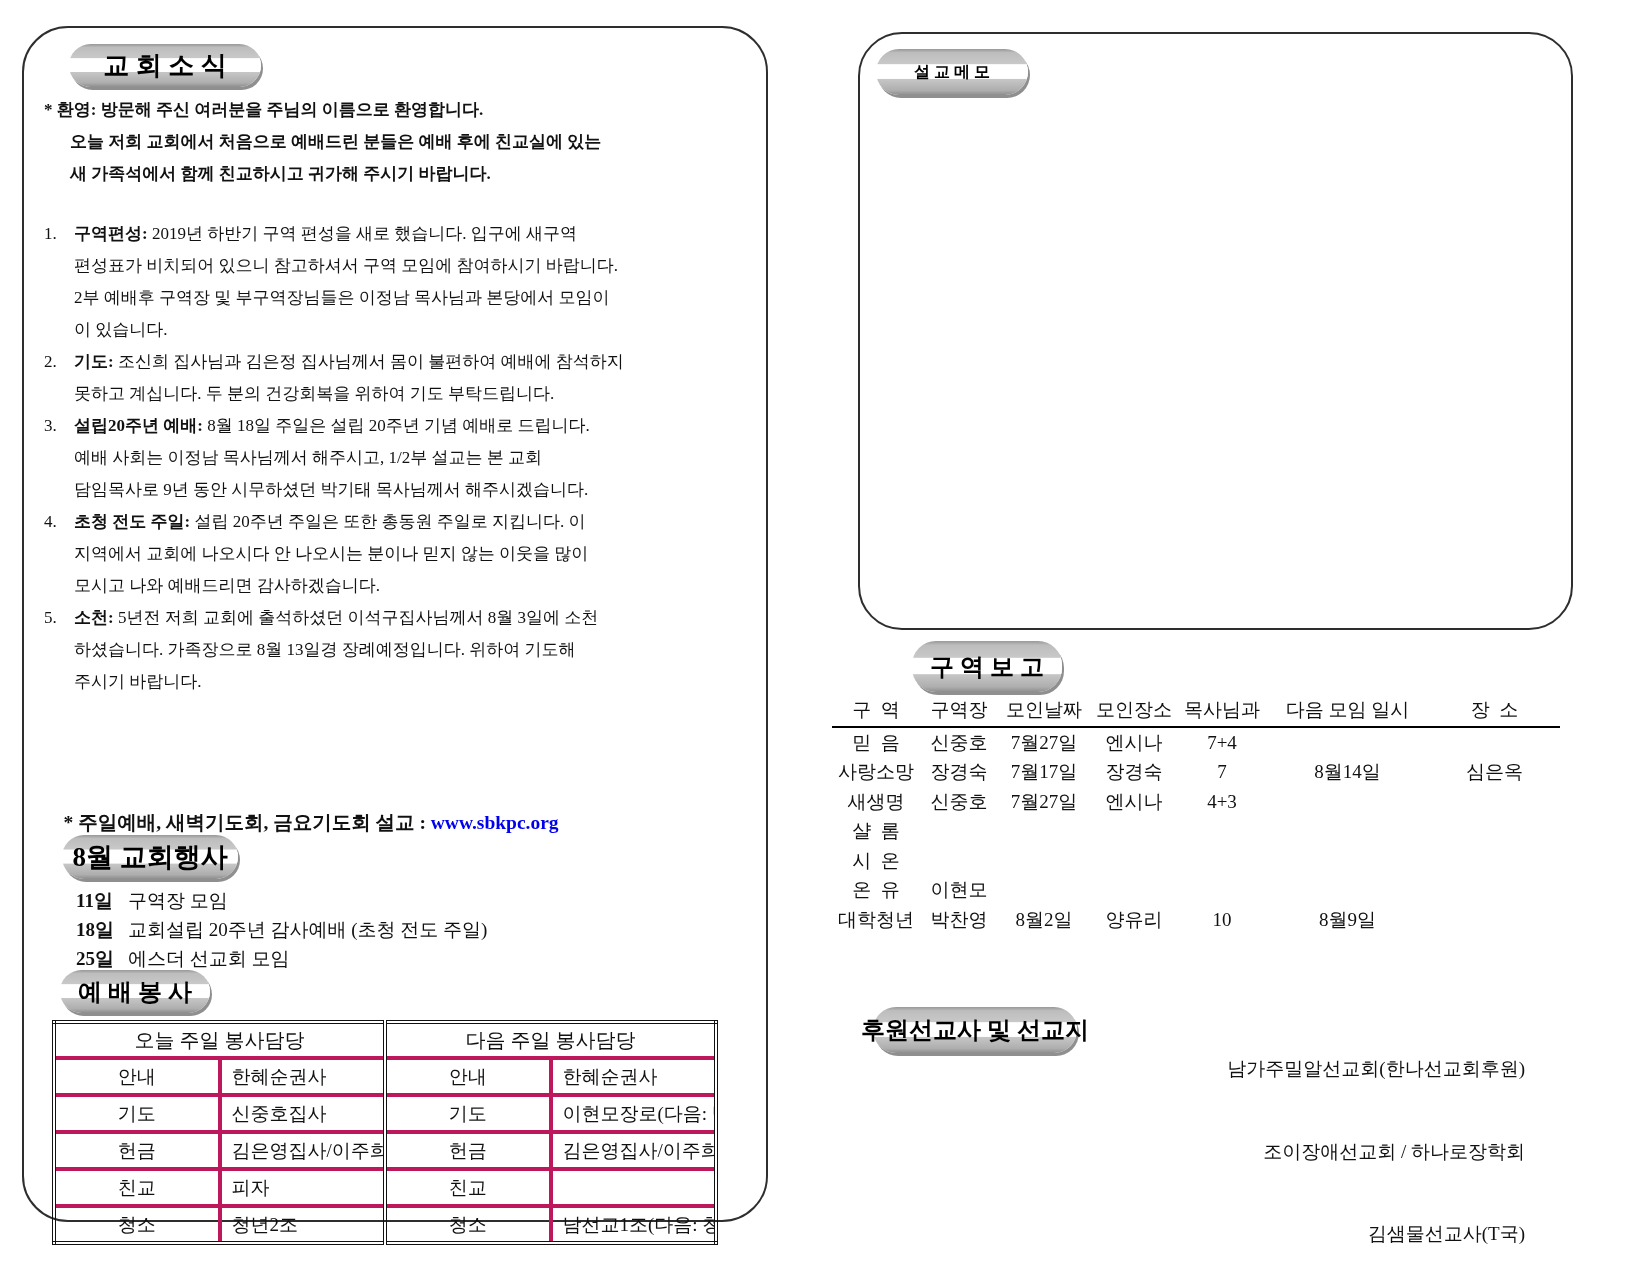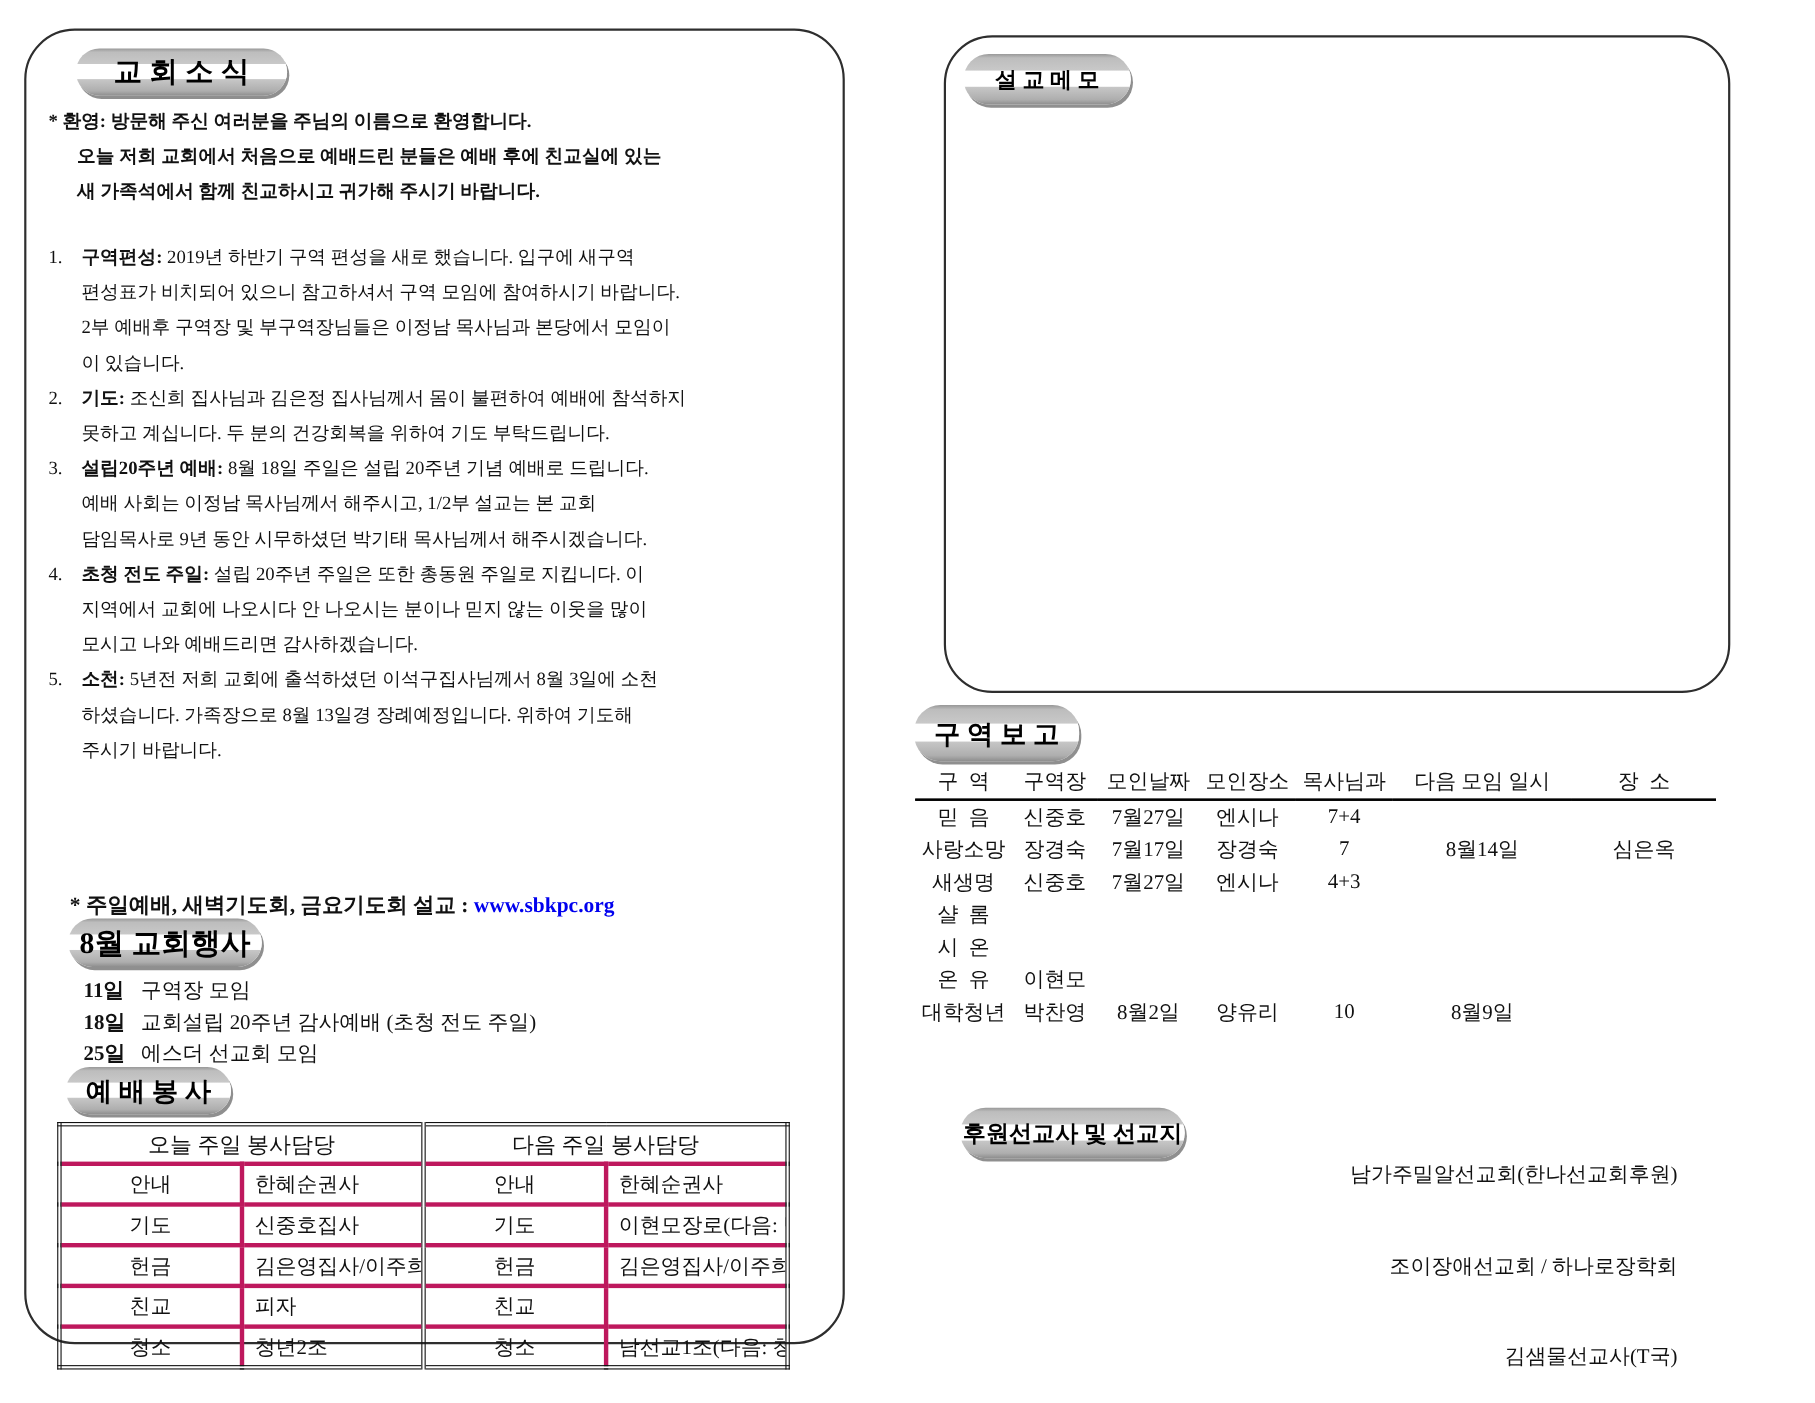--- a/index.html
+++ b/index.html
@@ -19,23 +19,23 @@
     background:linear-gradient(180deg,
       #989898 0%, #bdbdbd 8%, #c8c8c8 32%,
       #ffffff 34%, #ffffff 64%,
       #c6c6c6 66%, #aeaeae 90%, #8d8d8d 100%);
     box-shadow:2px 3px 0 0 #8f8f8f;
     font-weight:bold;color:#000;white-space:pre;
   }
   #banner-news{left:45px;top:16px;width:192px;height:43px;font-size:26px;}
   #banner-events{left:38px;top:807px;width:176px;height:44px;font-size:27px;}
   #banner-service{left:36px;top:942px;width:150px;height:43px;font-size:24px;}
-  #banner-sermon{left:16px;top:15px;width:152px;height:46px;font-size:20px;}
-  #banner-report{left:831px;top:641px;width:150px;height:51px;font-size:24px;}
-  #banner-missions{left:873px;top:1007px;width:204px;height:46px;font-size:21px;}
+  #banner-sermon{left:16px;top:15px;width:152px;height:46px;font-size:16px;}
+  #banner-report{left:912px;top:641px;width:150px;height:51px;font-size:24px;}
+  #banner-missions{left:873px;top:1007px;width:204px;height:46px;font-size:24px;}
   
   .tline{white-space:pre;line-height:32px;font-size:17px;}
   #welcome{position:absolute;left:20px;top:66px;font-weight:bold;}
   #welcome .cont{padding-left:26px;}
   #news-items{position:absolute;left:20px;top:190px;}
   .item .num{display:inline-block;min-width:22px;margin-right:8px;}
   .item .lead{font-weight:bold;}
   .item .cont{padding-left:30px;}
   #link-line{position:absolute;left:20px;top:759px;font-size:19.5px;font-weight:bold;white-space:pre;}
   #link-line .url{color:#0000ee;}

